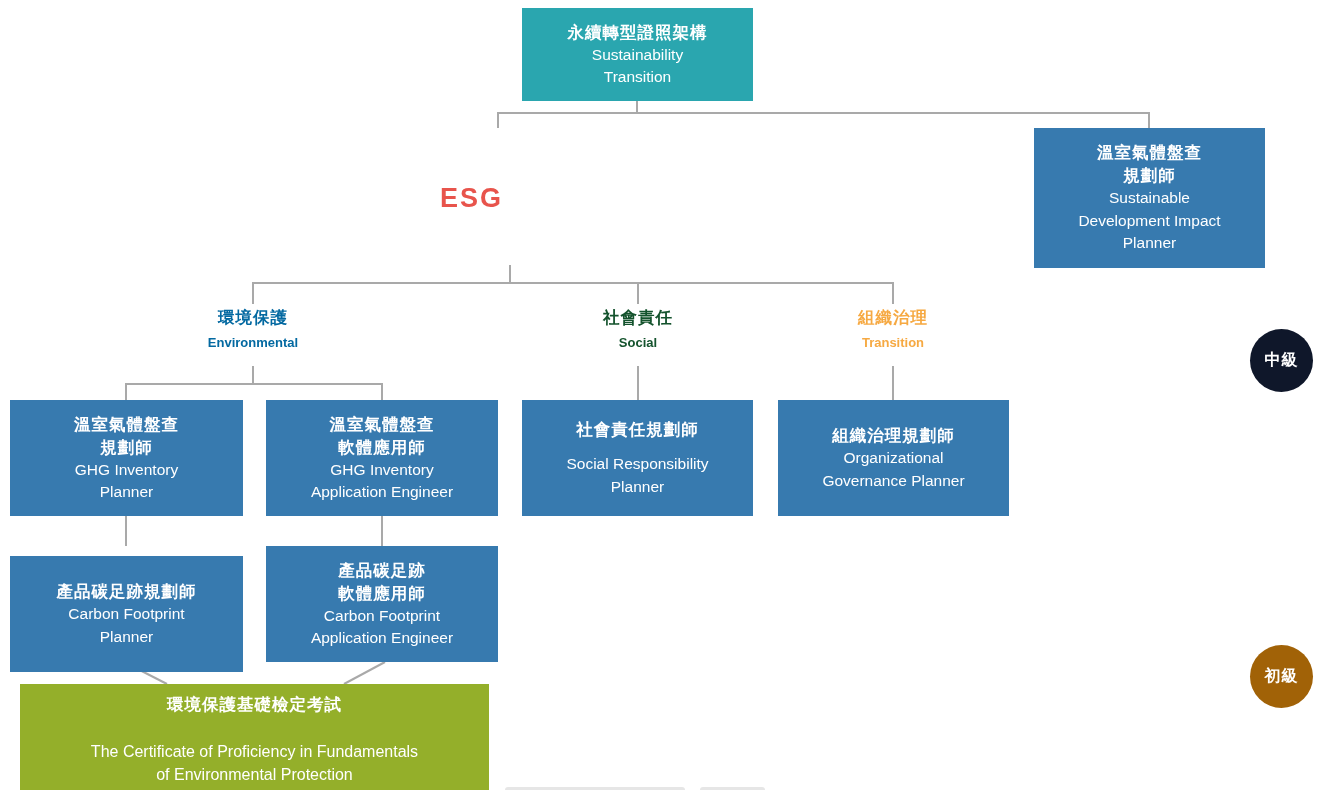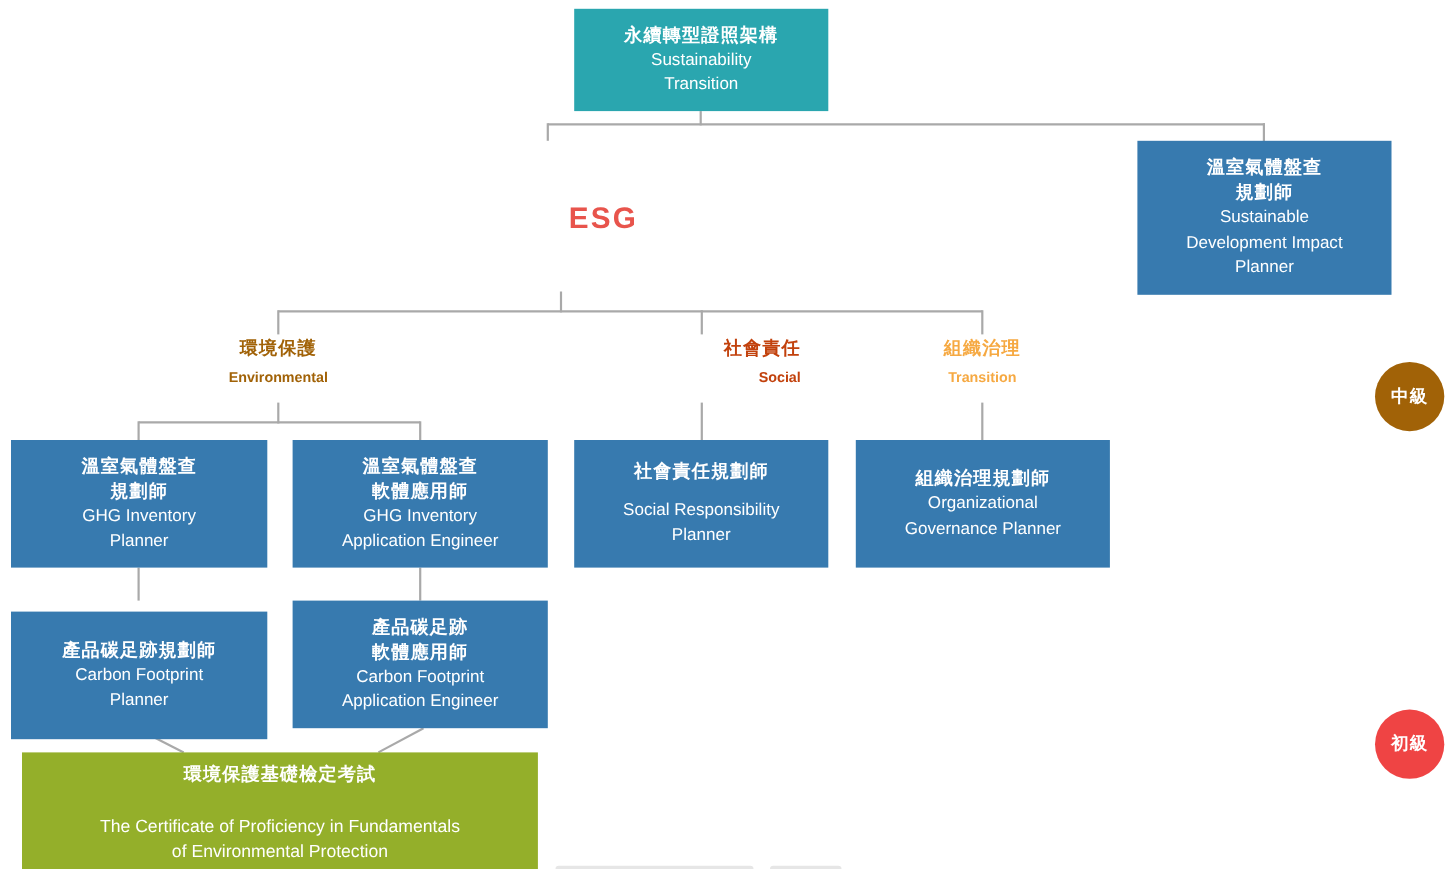--- a/index.html
+++ b/index.html
@@ -22,66 +22,67 @@
     text-align: center;
     box-sizing: border-box;
     padding: 4px 6px;
   }
   .node .zh {
     font-weight: bold;
     font-size: 16.5px;
     line-height: 23px;
     letter-spacing: 1px;
     white-space: pre-line;
+    font-family: Liberation Serif, serif;
   }
   .node .en {
     font-size: 15.5px;
     line-height: 22.5px;
     white-space: pre-line;
     margin-top: 0;
   }
   .teal  { background: #2AA6AF; }
   .blue  { background: #377AAF; }
   .green { background: #94AF2A; }
 
   .esg-label {
     position: absolute;
     left: 440px; top: 183px; width: 140px;
-    text-align: right;
+    text-align: left;
     font-size: 27px;
     font-weight: bold;
     letter-spacing: 2px;
     color: #E8544C;
   }
   .cat-label {
     position: absolute;
     width: 180px;
     text-align: center;
     font-weight: bold;
   }
   .cat-label .zh { font-size: 16.5px; line-height: 25px; letter-spacing: 1px; white-space: pre-line; }
   .cat-label .en { font-size: 13px; line-height: 25px; white-space: pre-line; }
-  .cat-env { color: #a16207; }
-  .cat-soc { color: #c2410c; text-align: right; }
+  .cat-env { color: #0369a1; }
+  .cat-soc { color: #14532d; }
   .cat-gov { color: #F6A942; }
 
   .badge {
     position: absolute;
     width: 63px; height: 63px;
     border-radius: 50%;
     display: flex;
     justify-content: center;
     align-items: center;
     color: #ffffff;
     font-size: 16px;
     font-weight: bold;
     letter-spacing: 1px;
   }
-  .badge-mid { left: 1250px; top: 329px; background: #a16207; }
-  .badge-beg { left: 1250px; top: 645px; background: #ef4444; }
+  .badge-mid { left: 1250px; top: 329px; background: #0f172a; }
+  .badge-beg { left: 1250px; top: 645px; background: #a16207; }
 
   .exam .en { margin-top: 24px; font-size: 16px; line-height: 23px; }
 
   .cutoff {
     position: absolute;
     background: #E6E6E6;
     border-radius: 3px 3px 0 0;
   }
 </style>
 </head>

